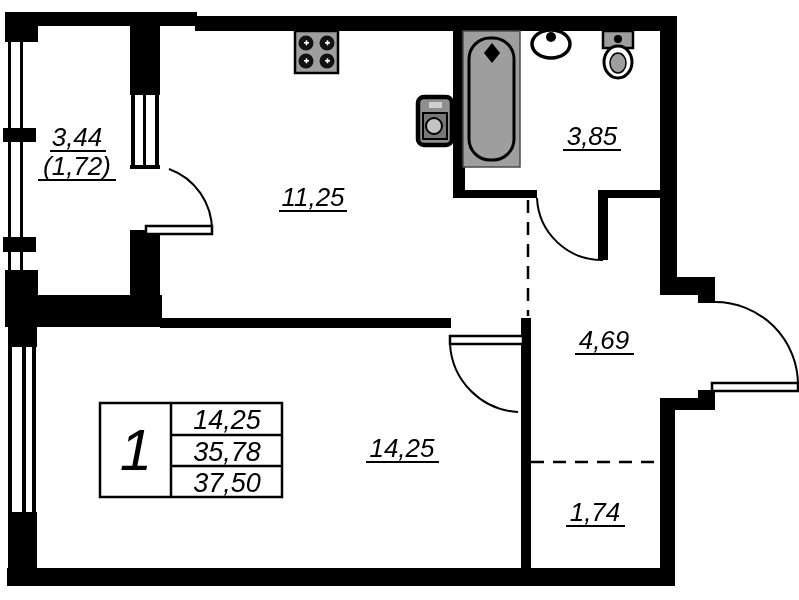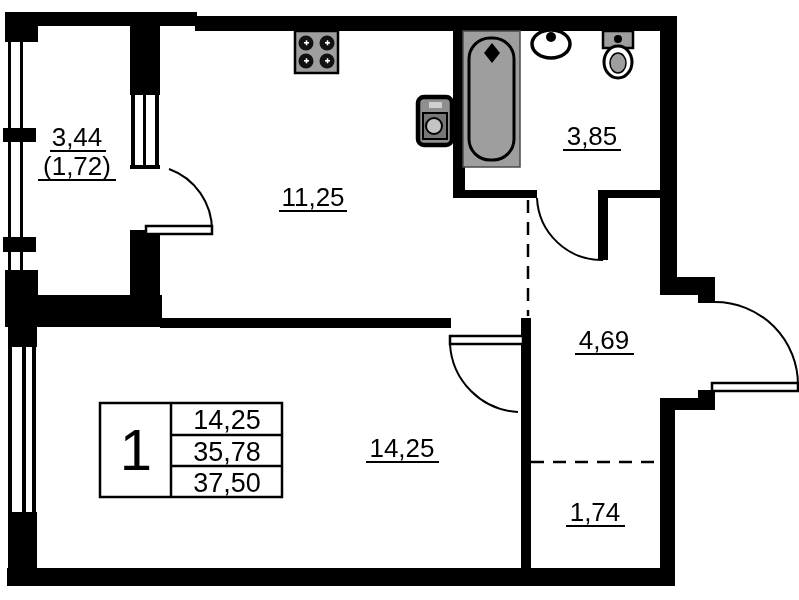--- a/index.html
+++ b/index.html
@@ -1,18 +1,19 @@
 <!DOCTYPE html>
 <html><head>
 <meta charset="utf-8">
 <style>
   html, body { margin: 0; padding: 0; background: #ffffff; }
   .plan-wrap {
     width: 657px; height: 600px; position: relative; background: #ffffff;
     font-family: "Liberation Sans", sans-serif;
+    font-style: italic;
   }
   svg text {
     font-family: "Liberation Sans", sans-serif;
     fill: #000000;
   }
   .room-label { font-size: 26px; }
   .stamp-num  { font-size: 27px; }
   .stamp-big  { font-size: 58px; }
 </style>
 </head>

